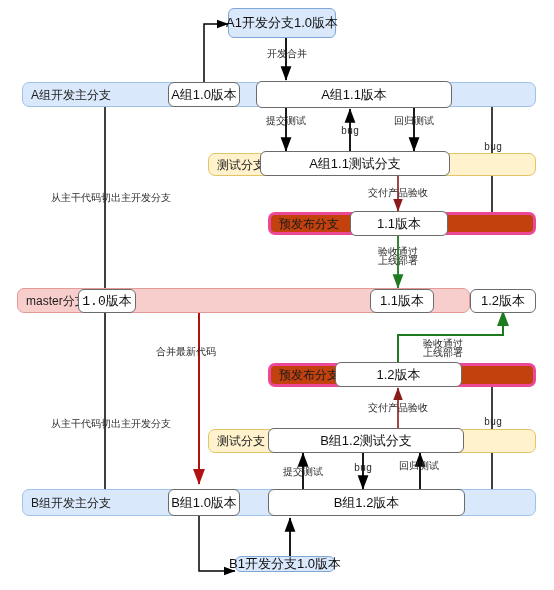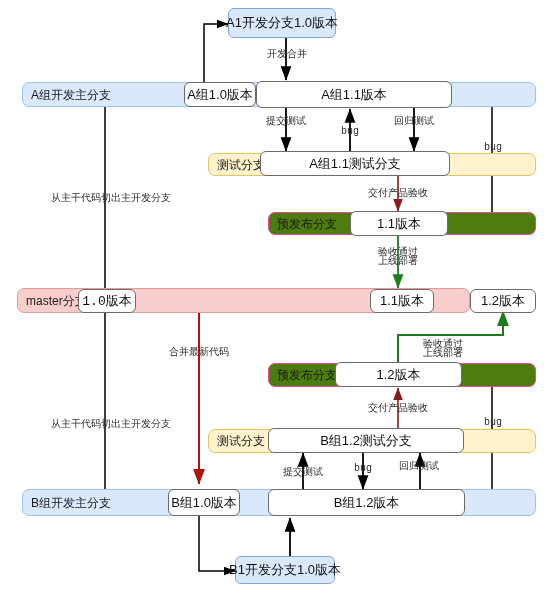--- a/index.html
+++ b/index.html
@@ -5,21 +5,21 @@
   html,body{margin:0;padding:0;background:#ffffff;}
   body{font-family:"Liberation Sans","DejaVu Sans",sans-serif;}
   #stage{position:relative;width:554px;height:590px;overflow:hidden;background:#fff;}
   #svgroot{position:absolute;left:0;top:0;width:554px;height:590px;}
   .lane{position:absolute;border-radius:7px;box-sizing:border-box;}
   .lane .lane-label{position:absolute;left:8px;top:50%;transform:translateY(-50%);
         font-size:12px;color:#1b1b1b;white-space:nowrap;letter-spacing:0px;}
   .lane-blue{background:#dae8fc;border:1px solid #9fc2e8;}
   .lane-pink{background:#f8cecc;border:1px solid #e39b98;}
   .lane-yellow{background:#fff2cc;border:1px solid #e3c565;}
-  .lane-orange{background:#4d7c0f;border:1px solid #ec4899;font-family:Liberation Serif, serif;}
+  .lane-orange{background:#c2410c;border:3px solid #ec4899;font-family:Liberation Serif, serif;}
   .node{position:absolute;box-sizing:border-box;display:flex;align-items:center;
         justify-content:center;border-radius:6px;font-size:13px;color:#101010;
         white-space:nowrap;text-align:center;}
   .node-white{background:#ffffff;border:1.4px solid #6b6b6b;}
   .node-blue{background:#dae8fc;border:1.2px solid #7ea6d9;}
   .elabel{position:absolute;font-size:10px;color:#2b2b2b;white-space:nowrap;
         text-align:center;line-height:10px;background:transparent;font-family:Liberation Mono, monospace;}
   .elabel.two{line-height:9.5px;}
 </style>
 </head>
@@ -109,21 +109,21 @@
   <div class="lane lane-yellow" style="left:208px;top:429px;width:328px;height:24px;">
     <span class="lane-label">测试分支</span>
   </div>
 
   <div class="lane lane-blue" style="left:22px;top:489px;width:514px;height:27px;">
     <span class="lane-label">B组开发主分支</span>
   </div>
 
   <div class="node node-blue" style="left:228px;top:8px;width:108px;height:30px;">A1开发分支1.0版本</div>
 
-  <div class="node node-white" style="left:184px;top:82px;width:72px;height:25px;">A组1.0版本</div>
+  <div class="node node-white" style="left:168px;top:82px;width:72px;height:25px;">A组1.0版本</div>
 
   <div class="node node-white" style="left:256px;top:81px;width:196px;height:27px;">A组1.1版本</div>
 
   <div class="node node-white" style="left:260px;top:151px;width:190px;height:25px;">A组1.1测试分支</div>
 
   <div class="node node-white" style="left:350px;top:211px;width:98px;height:25px;">1.1版本</div>
 
   <div class="node node-white" style="left:78px;top:289px;width:58px;height:24px;font-family:Liberation Mono, monospace;">1.0版本</div>
 
   <div class="node node-white" style="left:370px;top:289px;width:64px;height:24px;">1.1版本</div>
@@ -131,42 +131,42 @@
   <div class="node node-white" style="left:470px;top:289px;width:66px;height:24px;">1.2版本</div>
 
   <div class="node node-white" style="left:335px;top:362px;width:127px;height:25px;">1.2版本</div>
 
   <div class="node node-white" style="left:268px;top:428px;width:196px;height:25px;">B组1.2测试分支</div>
 
   <div class="node node-white" style="left:168px;top:489px;width:72px;height:27px;">B组1.0版本</div>
 
   <div class="node node-white" style="left:268px;top:489px;width:197px;height:27px;">B组1.2版本</div>
 
-  <div class="node node-blue" style="left:235px;top:556px;width:100px;height:28px;">B1开发分支1.0版本</div>
+  <div class="node node-blue" style="left:235px;top:556px;width:100px;height:16px;">B1开发分支1.0版本</div>
 
   <div class="elabel" style="left:264px;top:50px;width:46px;">开发合并</div>
 
   <div class="elabel" style="left:263px;top:117px;width:46px;">提交测试</div>
 
   <div class="elabel" style="left:338px;top:127px;width:24px;">bug</div>
 
   <div class="elabel" style="left:391px;top:117px;width:46px;">回归测试</div>
 
   <div class="elabel" style="left:481px;top:143px;width:24px;">bug</div>
 
   <div class="elabel" style="left:364px;top:189px;width:68px;">交付产品验收</div>
 
   <div class="elabel two" style="left:374px;top:248px;width:48px;">验收通过</div>
   <div class="elabel two" style="left:374px;top:257px;width:48px;">上线部署</div>
 
   <div class="elabel" style="left:50px;top:194px;width:122px;">从主干代码切出主开发分支</div>
 
   <div class="elabel" style="left:50px;top:420px;width:122px;">从主干代码切出主开发分支</div>
 
-  <div class="elabel" style="left:163px;top:348px;width:72px;">合并最新代码</div>
+  <div class="elabel" style="left:150px;top:348px;width:72px;">合并最新代码</div>
 
   <div class="elabel two" style="left:419px;top:340px;width:48px;">验收通过</div>
   <div class="elabel two" style="left:419px;top:349px;width:48px;">上线部署</div>
 
   <div class="elabel" style="left:364px;top:404px;width:68px;">交付产品验收</div>
 
   <div class="elabel" style="left:280px;top:468px;width:46px;">提交测试</div>
 
   <div class="elabel" style="left:351px;top:464px;width:24px;">bug</div>
 

